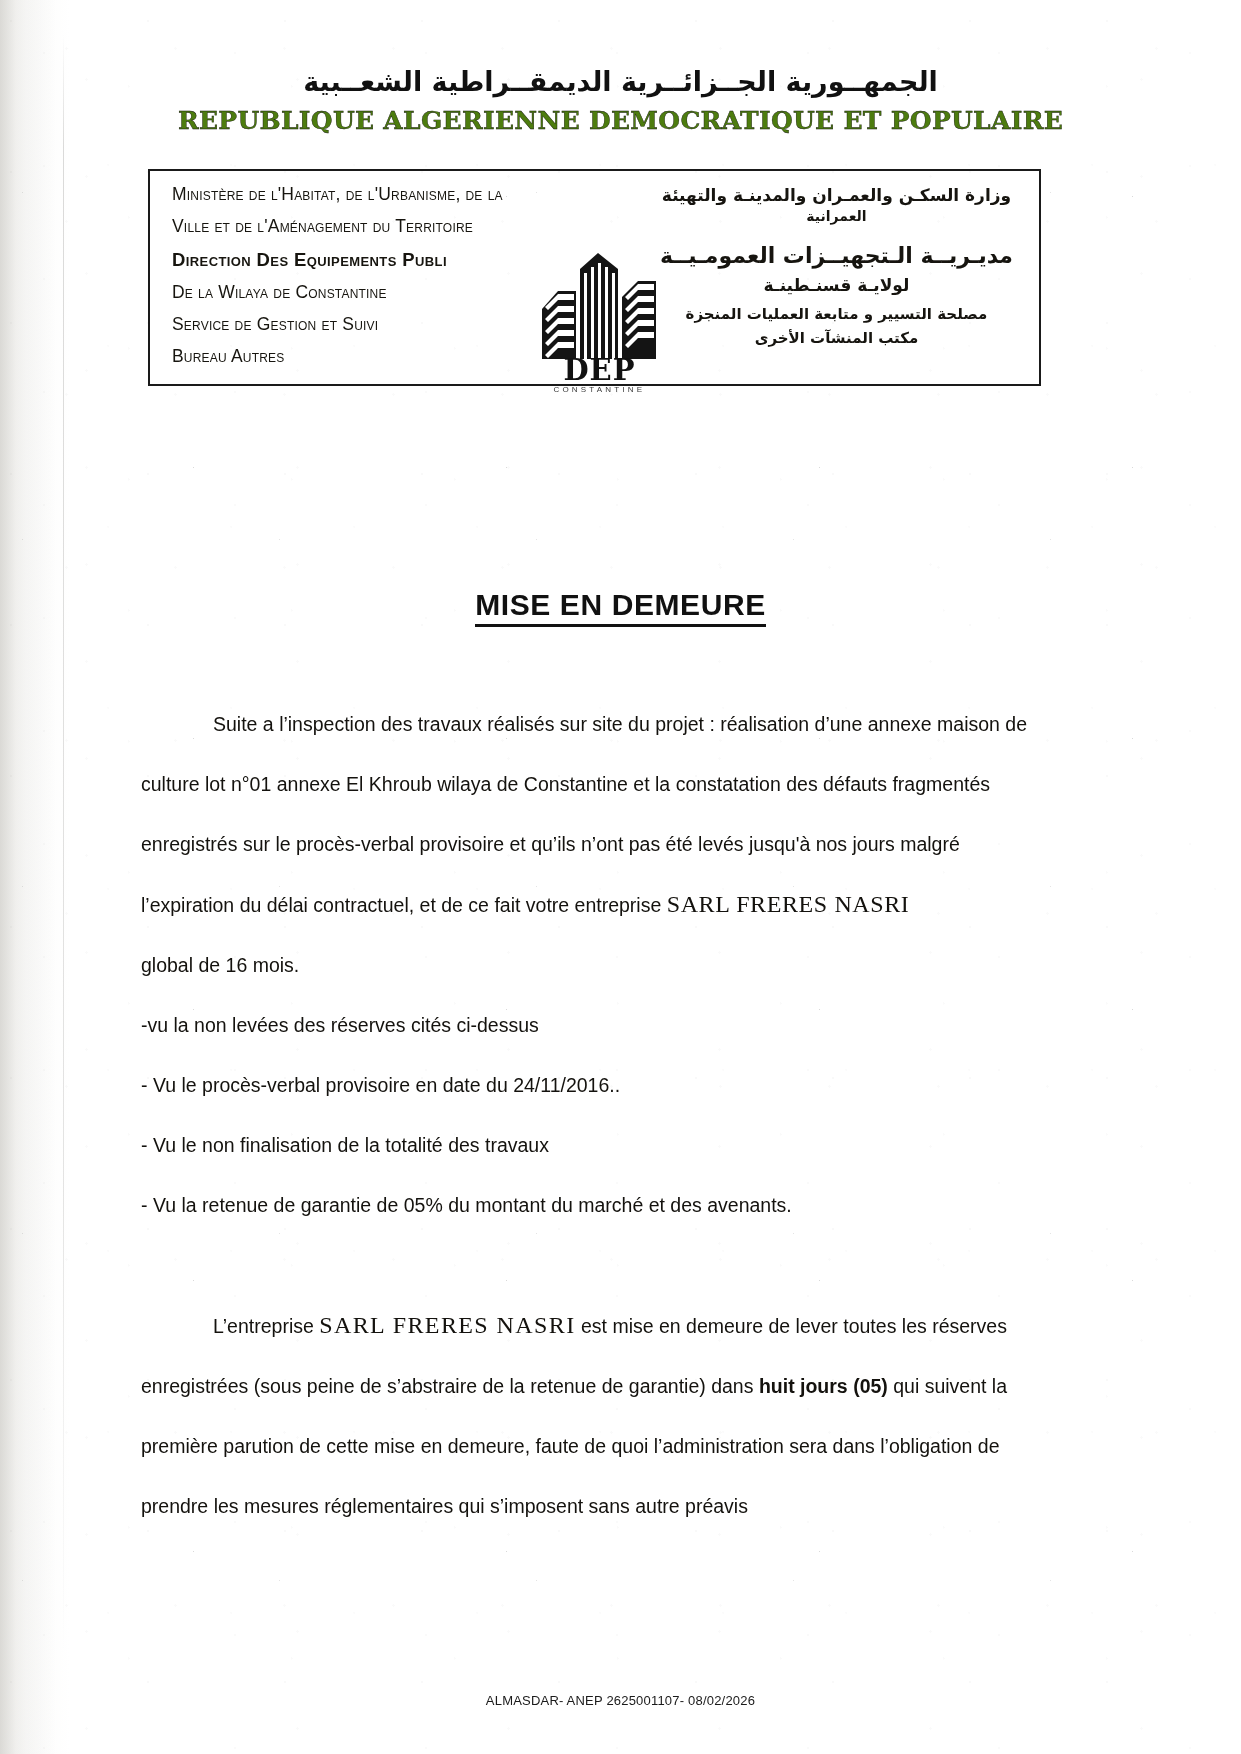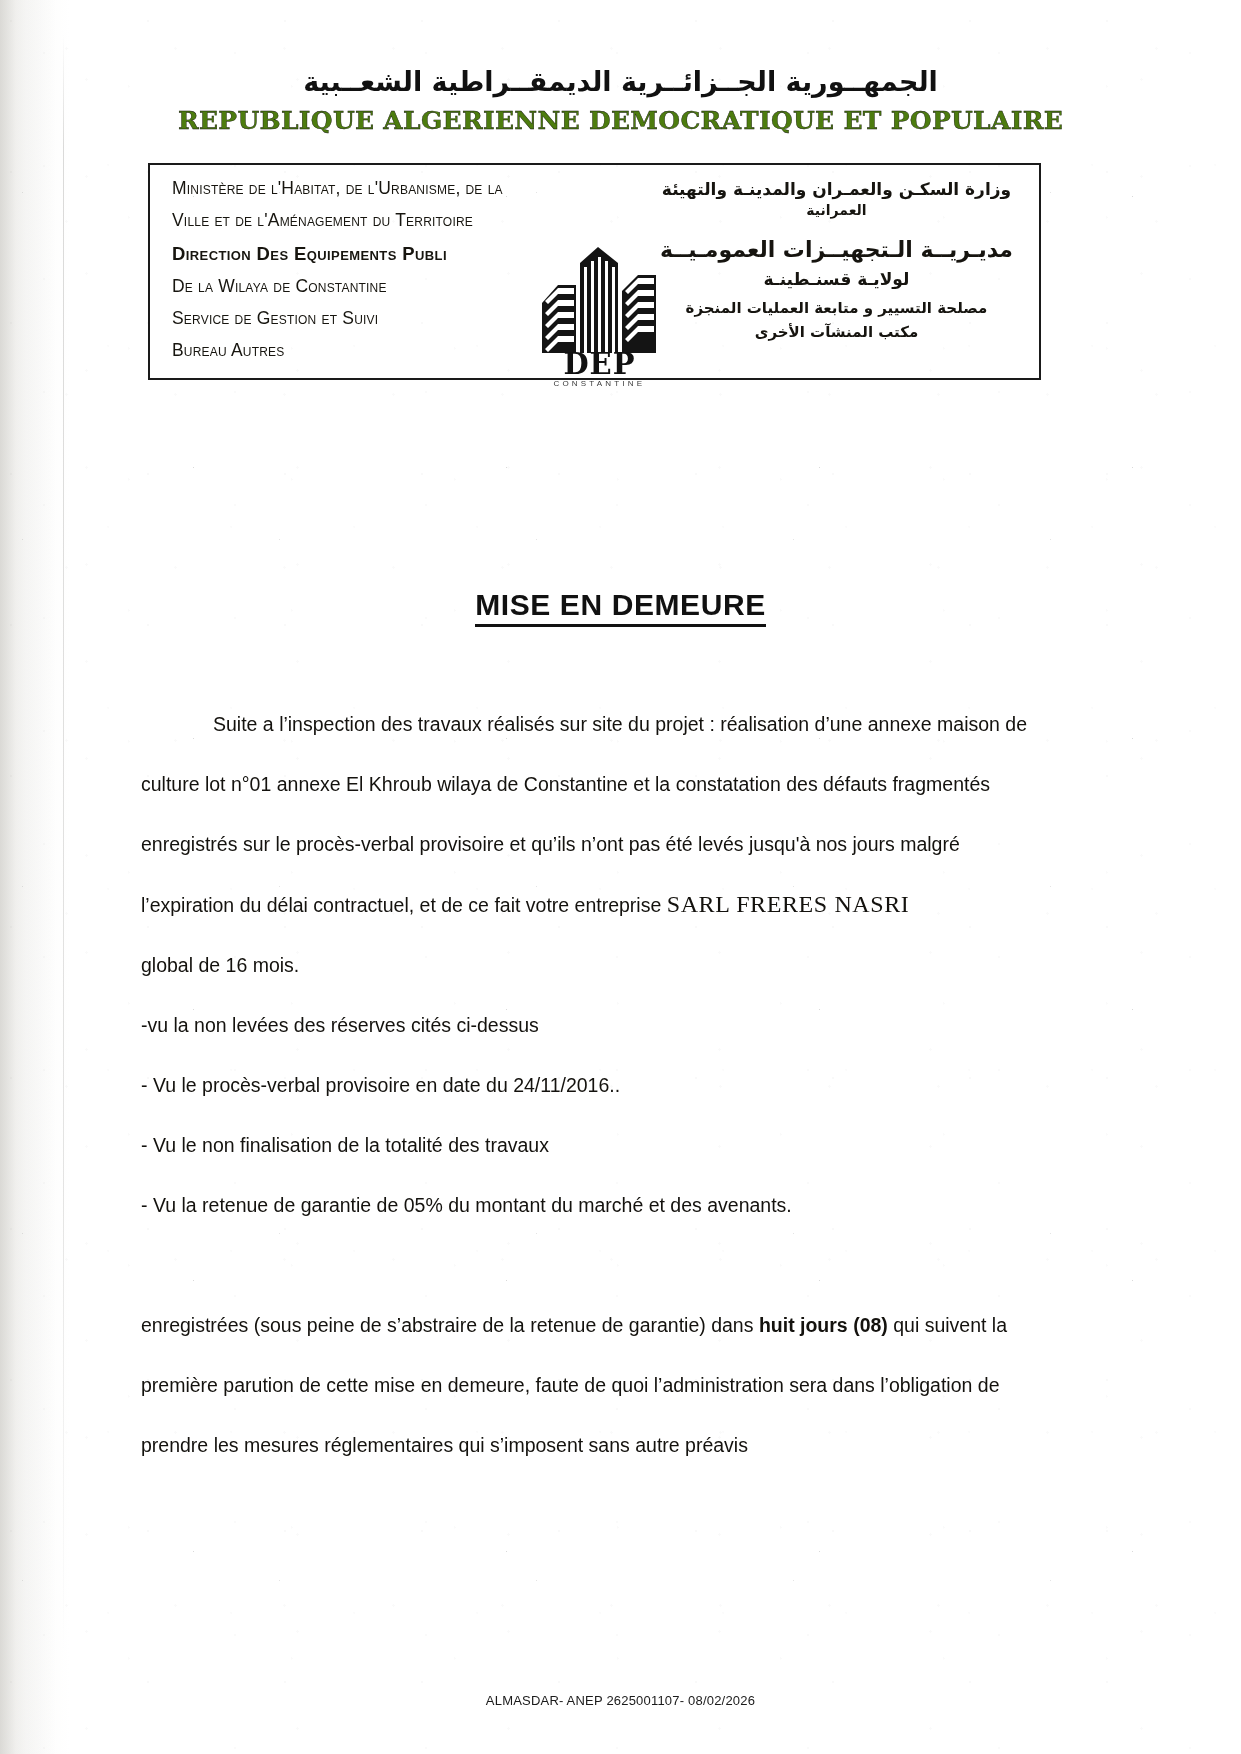--- a/index.html
+++ b/index.html
@@ -84,21 +84,21 @@
     font-weight: 700;
     letter-spacing: 0.3px;
     color: #4d7c0f;
     -webkit-text-stroke: 0.4px #0d0c0a;
   }
 
   
   .letterhead {
     position: absolute;
     left: 148px;
-    top: 163px;
+    top: 169px;
     width: 893px;
     height: 217px;
     border: 2px solid #1a1a1a;
     box-sizing: border-box;
     display: flex;
     align-items: stretch;
   }
   .lh-fr {
     width: 420px;
     padding: 14px 0 0 22px;
@@ -315,22 +315,25 @@
     <div class="bullets">
       <div class="line">global de 16 mois.</div>
       <div class="line">-vu la non  levées des réserves cités ci-dessus</div>
       <div class="line">- Vu le procès-verbal provisoire en date du 24/11/2016..</div>
       <div class="line">- Vu le  non finalisation de la totalité des travaux</div>
       <div class="line">- Vu la retenue de garantie de 05% du montant du marché et des avenants.</div>
     </div>
 
     <div class="gap-block"></div>
 
+    <div class="line" style="text-indent:72px;">
+      <span>L’entreprise </span><span class="company spaced">SARL  FRERES  NASRI</span><span> est mise en demeure de lever toutes les réserves</span>
+    </div>
     <div class="line">
-      <span>enregistrées  (sous peine de s’abstraire de la retenue de garantie) dans </span><span class="bold">huit jours (08)</span><span> qui suivent la</span>
+      <span>enregistrées  (sous peine de s’abstraire de la retenue de garantie) dans </span><span class="bold">huit jours (05)</span><span> qui suivent la</span>
     </div>
     <div class="line">première parution de cette mise en demeure, faute de quoi l’administration sera dans l’obligation de</div>
     <div class="line">prendre les mesures réglementaires qui s’imposent sans autre préavis</div>
   </div>
 
   <div class="footer">ALMASDAR- ANEP 2625001107- 08/02/2026</div>
 
 </div>
 
 </body></html>

